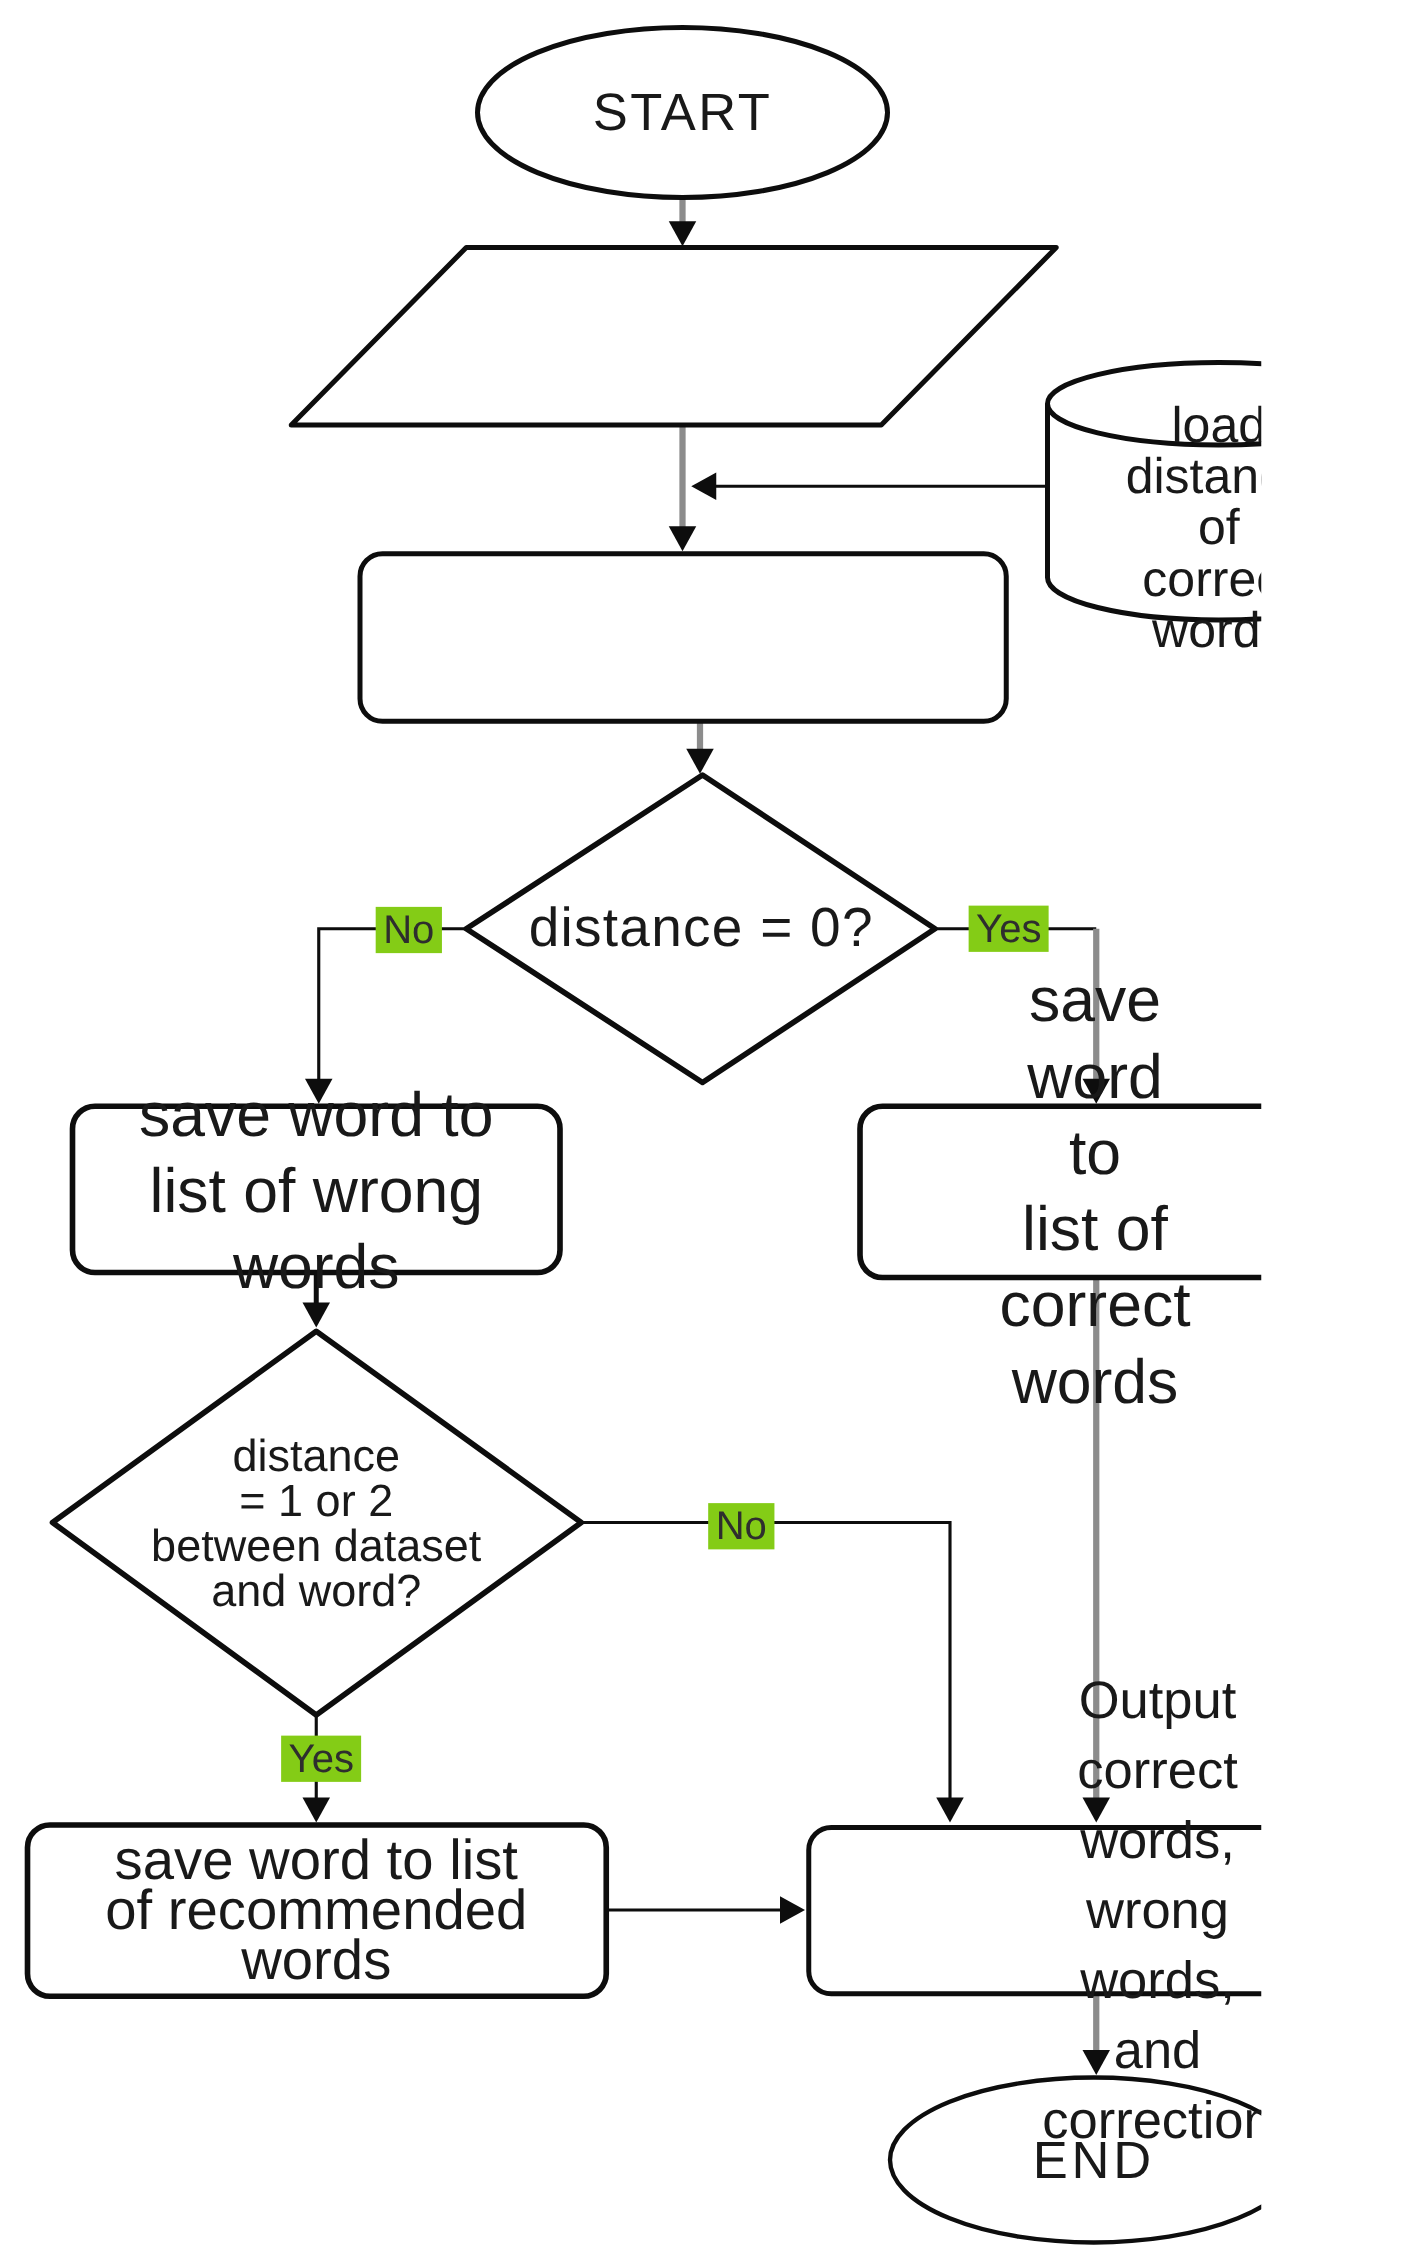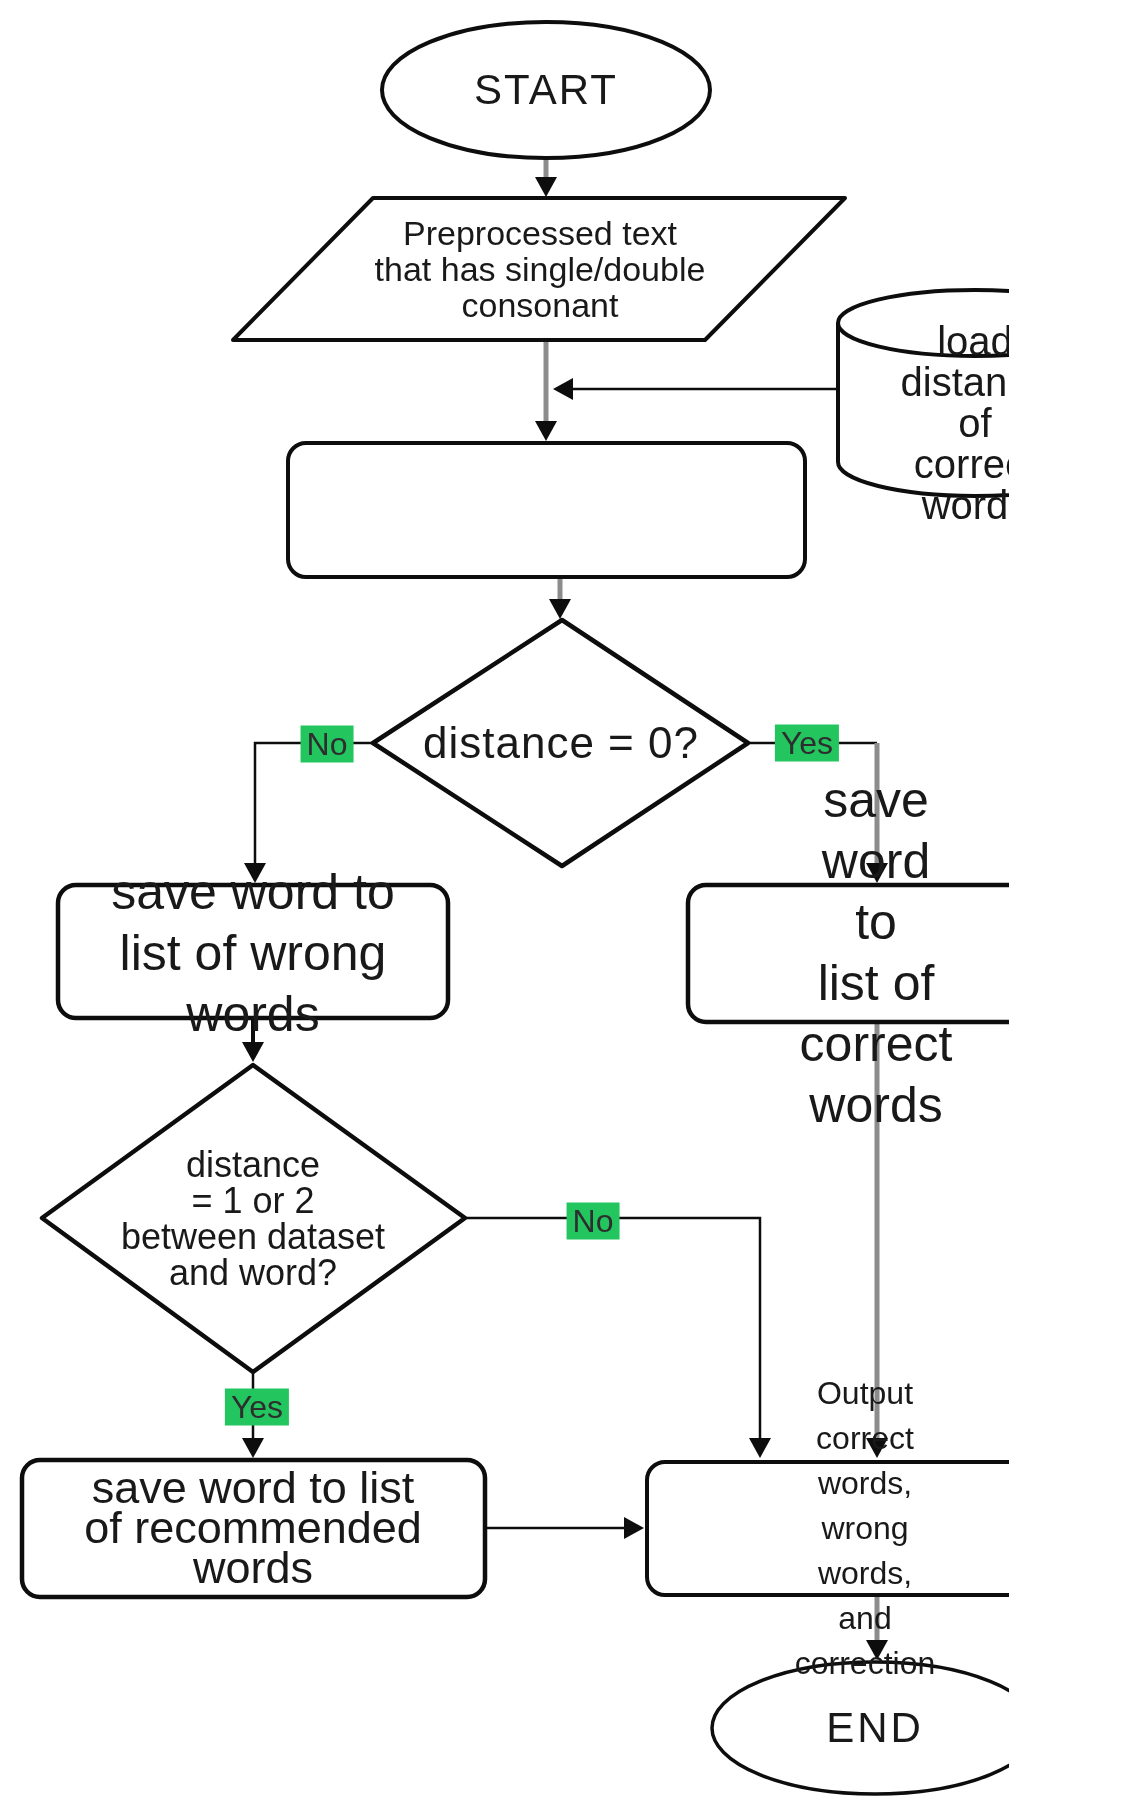--- a/index.html
+++ b/index.html
@@ -16,21 +16,21 @@
     transform:translate(-50%,-50%);
     text-align:center;
     white-space:pre-line;
     color:#191919;
     z-index:2;
   }
   .node-big{font-size:50px;line-height:61px;}
   .edge-lbl{
     font-size:32px;
     color:#2e2e2e;
-    background:#22c55e;
+    background:#84cc16;
     padding:0 6px;
     z-index:3;
   }
 </style>
 </head>
 <body>
 
 <div class="canvas">
 
   <svg width="1135" height="1814" viewBox="0 0 1135 1814">
@@ -115,23 +115,20 @@
 
     <rect x="22" y="1460" width="463" height="137" rx="18" fill="#ffffff" stroke="#0d0d0d" stroke-width="4.5"></rect>
 
     <rect x="647" y="1462" width="461" height="133" rx="18" fill="#ffffff" stroke="#0d0d0d" stroke-width="4"></rect>
 
     <ellipse cx="875" cy="1728" rx="163" ry="66" fill="#ffffff" stroke="#0d0d0d" stroke-width="3.5"></ellipse>
   </svg>
 
   <div class="lbl" style="left:546px;top:90px;font-size:42px;letter-spacing:2px;">START</div>
 
-  <div class="lbl" style="left:540px;top:269px;font-size:34px;line-height:36px;">Preprocessed text
-that has single/double
-consonant</div>
 
   <div class="lbl" style="left:975px;top:423px;font-size:40px;line-height:41px;">load distance
 of correct
 words</div>
 
 
   <div class="lbl" style="left:561px;top:743px;font-size:44px;letter-spacing:1px;">distance = 0?</div>
 
   <div class="lbl node-big" style="left:253px;top:953px;">save word to
 list of wrong
@@ -143,21 +140,21 @@
 
   <div class="lbl" style="left:253px;top:1219px;font-size:36px;line-height:36px;">distance
 = 1 or 2
 between dataset
 and word?</div>
 
   <div class="lbl" style="left:253px;top:1528px;font-size:45px;line-height:40px;">save word to list
 of recommended
 words</div>
 
-  <div class="lbl" style="left:865px;top:1528px;font-size:32px;line-height:45px;">Output correct words,
+  <div class="lbl" style="left:926px;top:1528px;font-size:42px;line-height:56px;">Output correct words,
 wrong words, and
 correction</div>
 
   <div class="lbl" style="left:875px;top:1728px;font-size:42px;letter-spacing:3px;">END</div>
 
   <div class="lbl edge-lbl" style="left:327px;top:744px;">No</div>
 
   <div class="lbl edge-lbl" style="left:807px;top:743px;">Yes</div>
 
   <div class="lbl edge-lbl" style="left:593px;top:1221px;">No</div>

